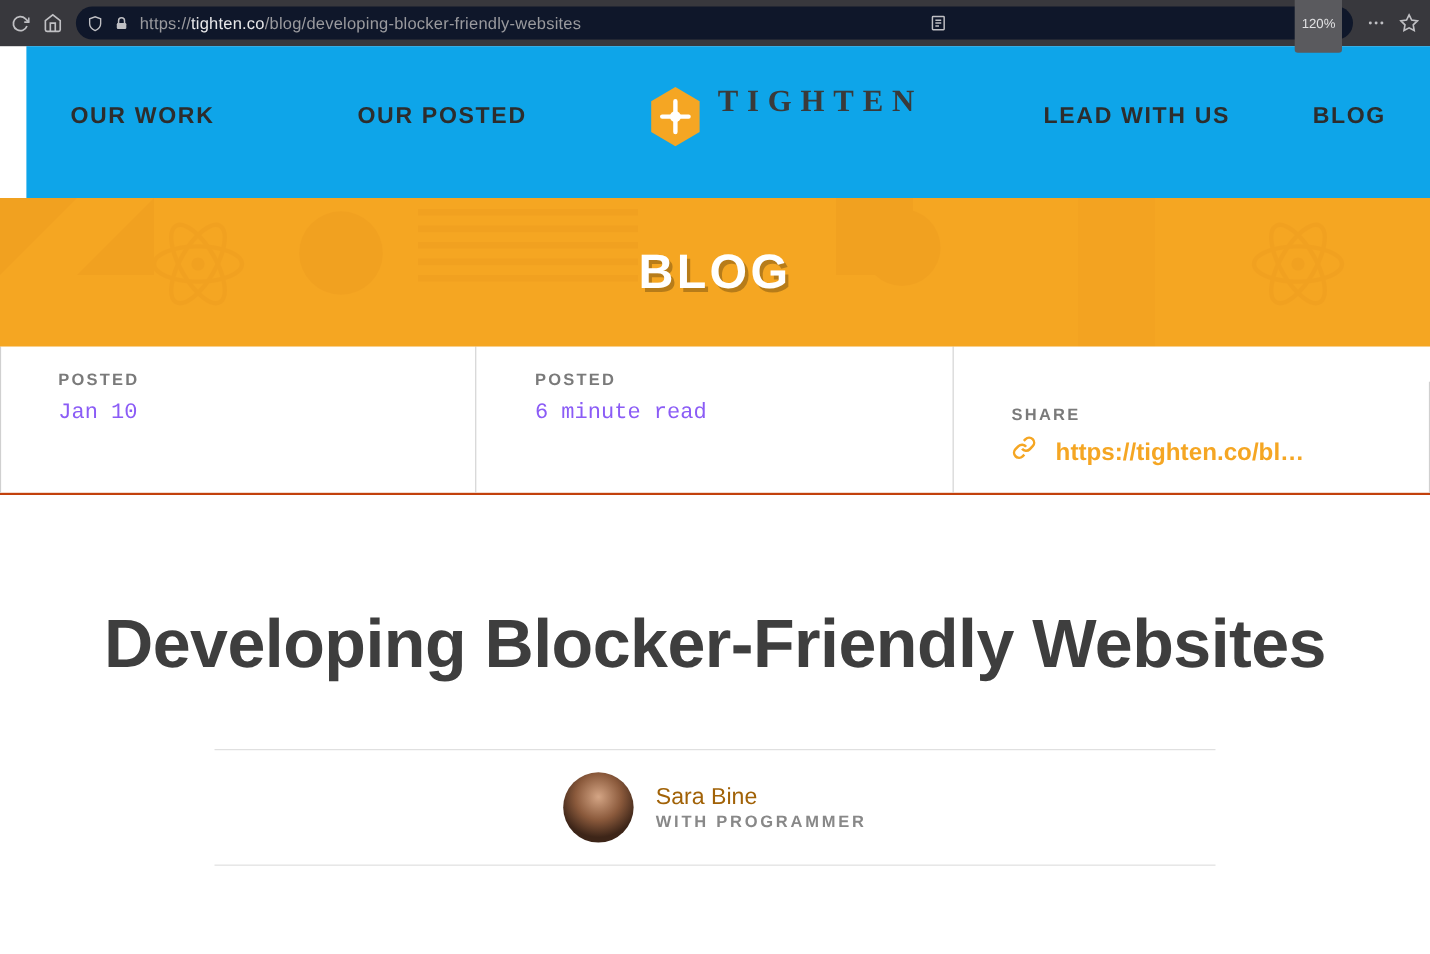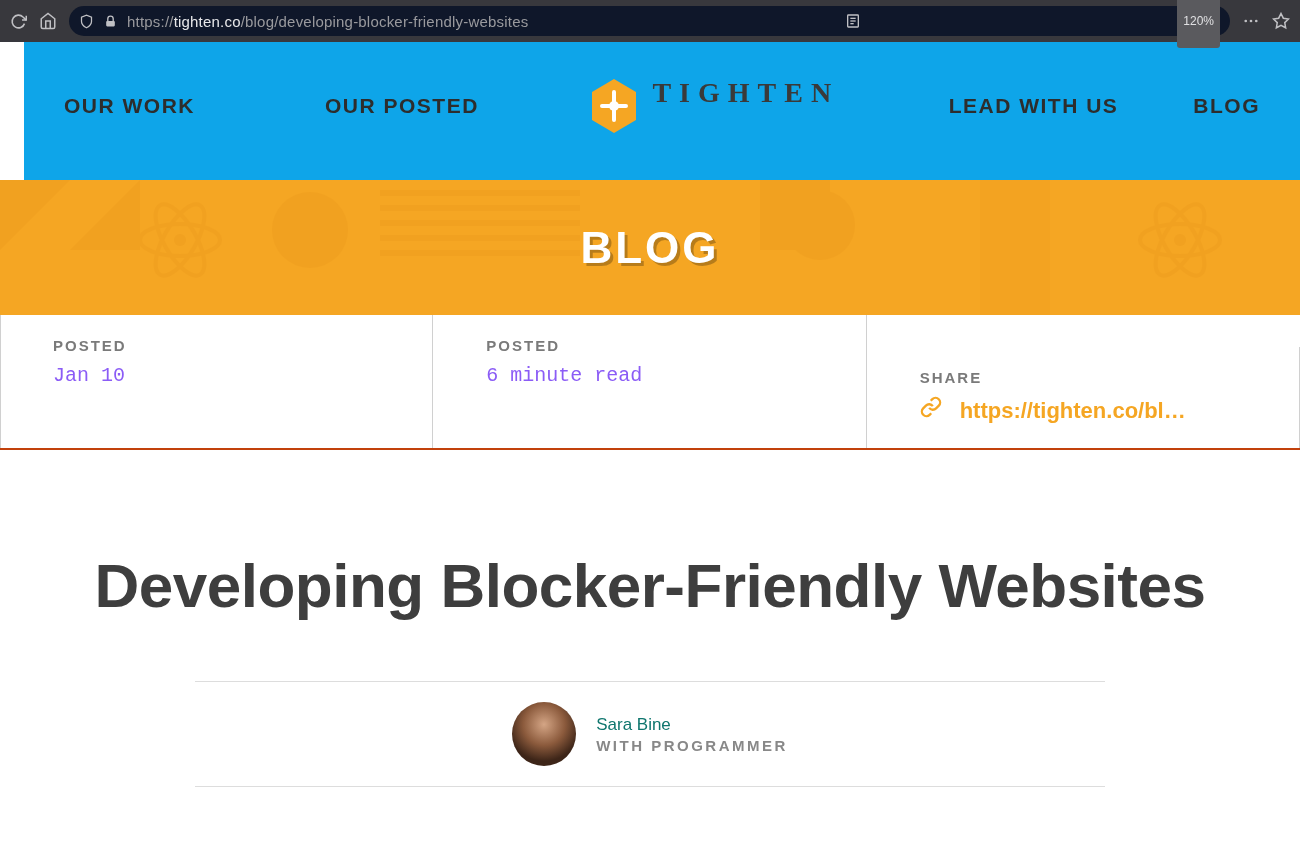--- a/index.html
+++ b/index.html
@@ -26,21 +26,21 @@
 .meta-cell:last-child { border-right: 1px solid #d0d0d0; margin-top: 32px; }
 .meta-label { font-size: 15px; font-weight: 700; letter-spacing: 2px; color: #7a7a7a; margin-bottom: 10px; font-family: Arial, sans-serif; }
 .meta-value { font-size: 20px; color: #8b5cf6; font-family: Liberation Mono, monospace; }
 .share-link { color: #f5a623; font-weight: 600; display: flex; align-items: flex-end; gap: 18px; font-size: 22px; cursor: pointer; }
 .share-link .link-text { white-space: nowrap; overflow: hidden; text-overflow: ellipsis; max-width: 230px; display: inline-block; }
 .article-area { padding: 100px 40px 40px; text-align: center; }
 .article-title { font-size: 62px; font-weight: 600; color: #3e3e3e; letter-spacing: -0.5px; font-family: Arial, sans-serif; }
 .author-block { margin: 60px auto 0; max-width: 910px; border-top: 1px solid #ddd; border-bottom: 1px solid #ddd; padding: 20px 0; display: flex; align-items: center; justify-content: center; gap: 20px; }
 .avatar { width: 64px; height: 64px; border-radius: 50%; background: radial-gradient(circle at 50% 35%, #d4a585 0%, #8b5a3c 40%, #3d2518 70%); }
 .author-text { text-align: left; }
-.author-name { color: #0f766e; font-size: 17px; font-weight: 500; }
+.author-name { color: #a16207; font-size: 21px; font-weight: 500; }
 .author-role { color: #888; font-size: 15px; letter-spacing: 2.5px; font-weight: 600; margin-top: 2px; font-family: Arial, sans-serif; }
 </style>
 </head>
 <body>
 
 <div class="browser-bar">
   <span class="browser-icon">
     <svg width="17" height="17" viewBox="0 0 24 24" fill="none" stroke="#c0c0c4" stroke-width="2.2">
         <path d="M23 4v6h-6"></path>
         <path d="M20.49 15a9 9 0 1 1-2.12-9.36L23 10"></path>

